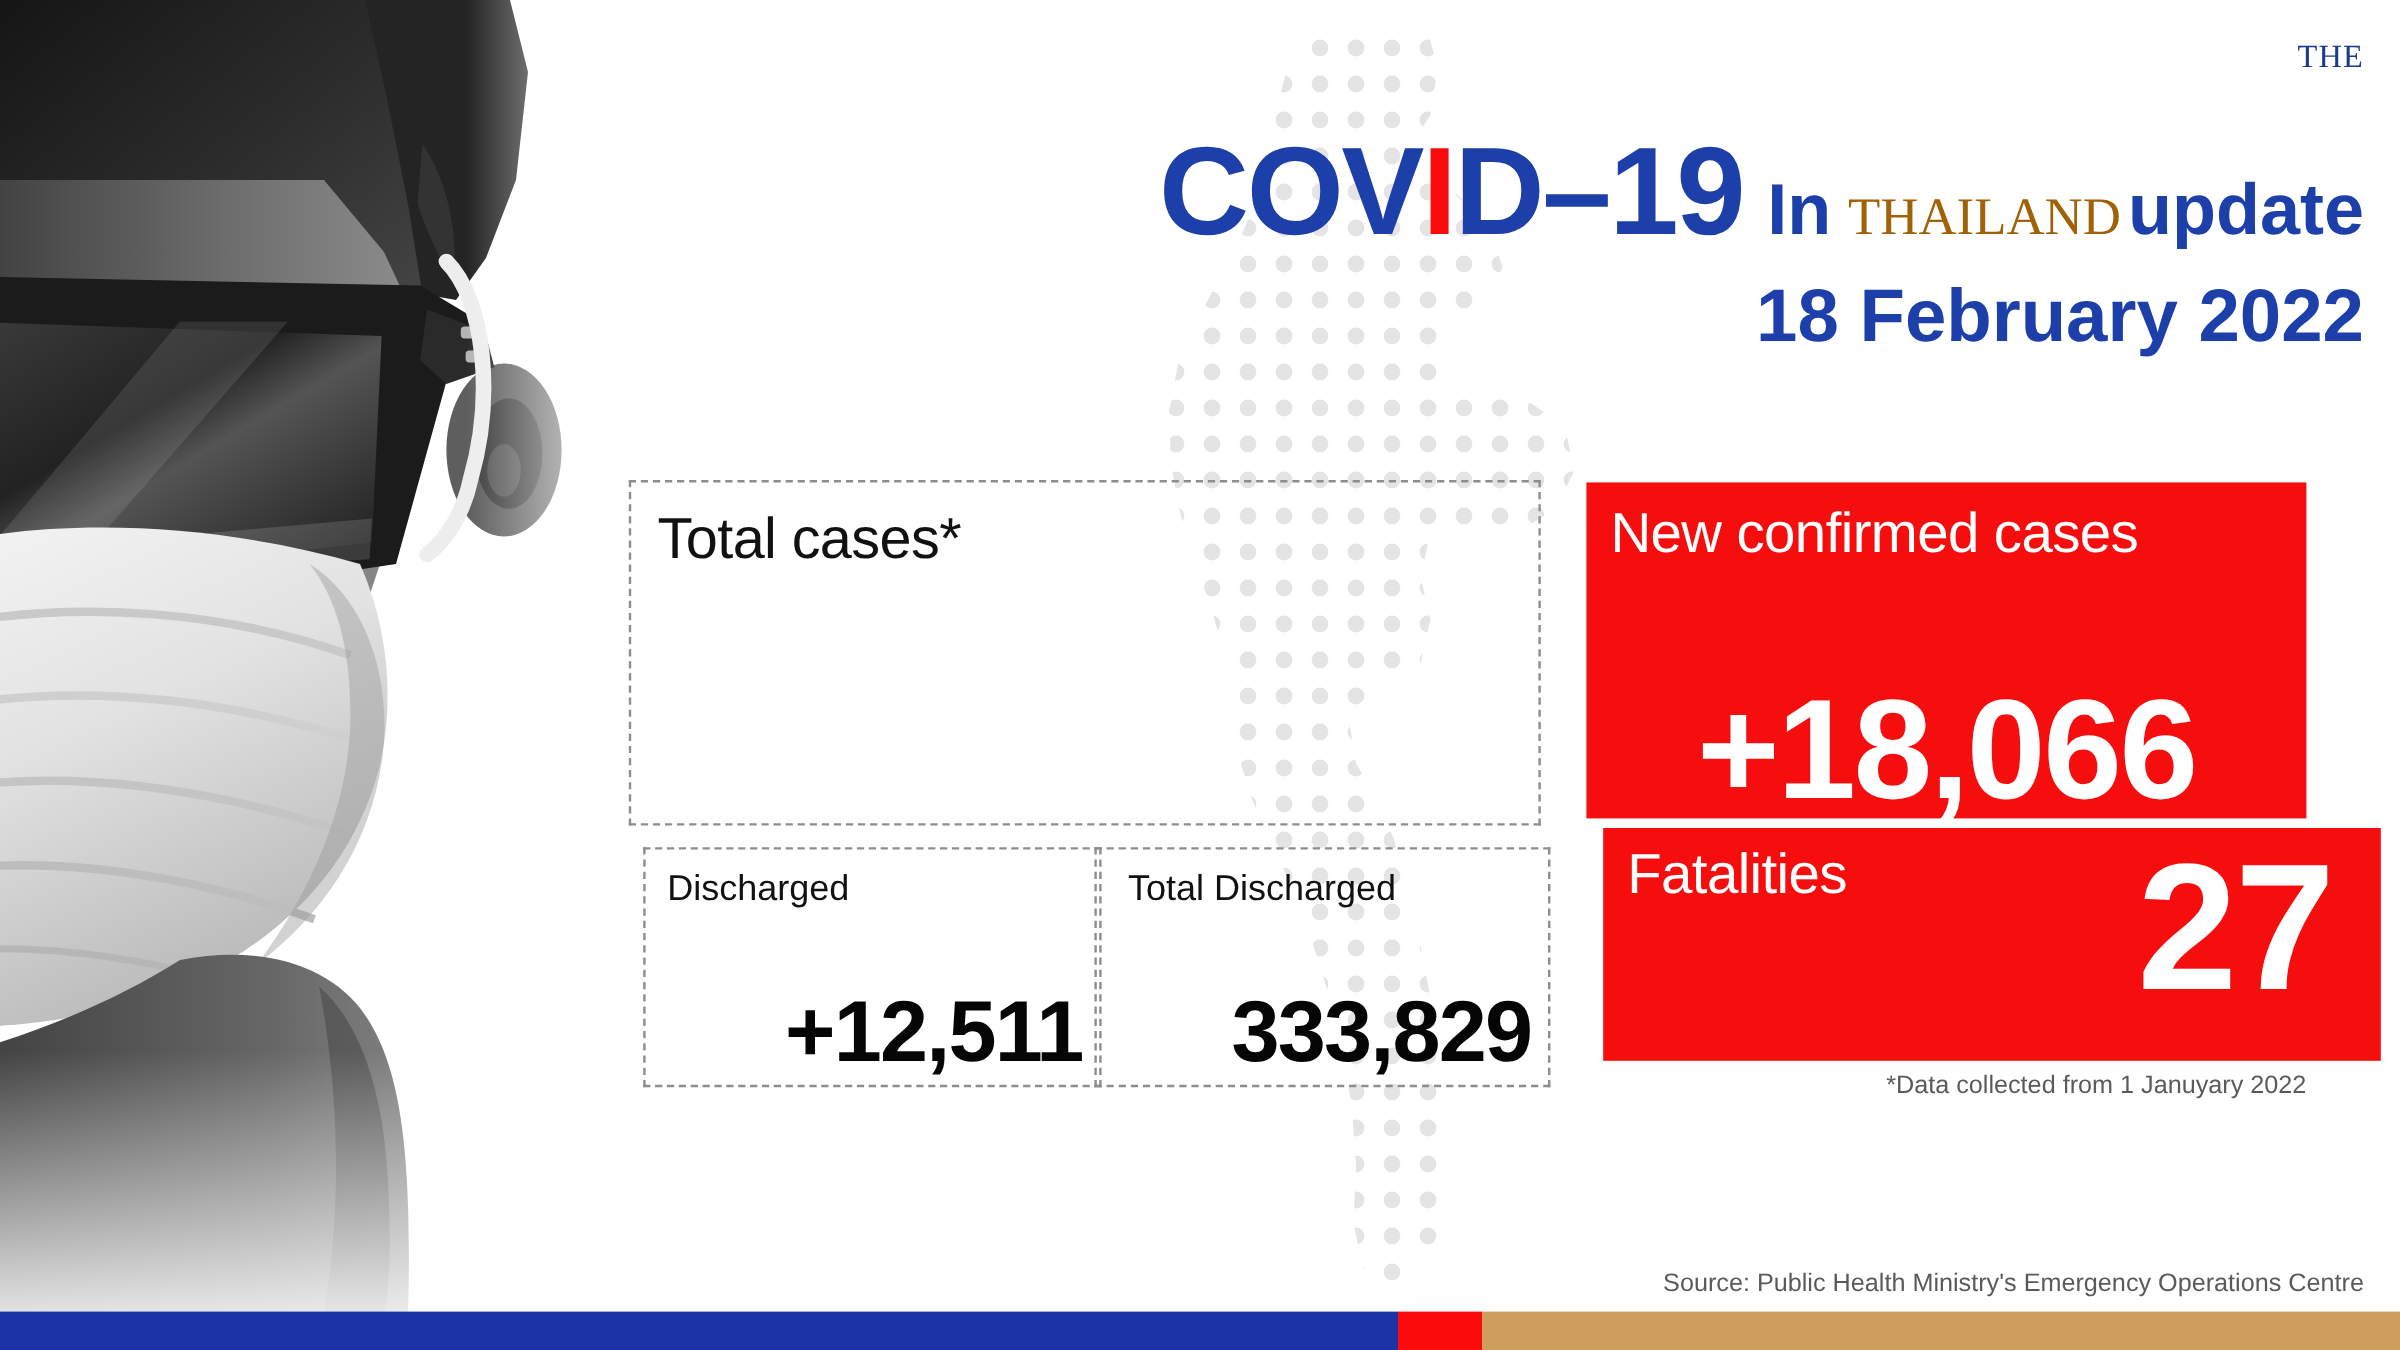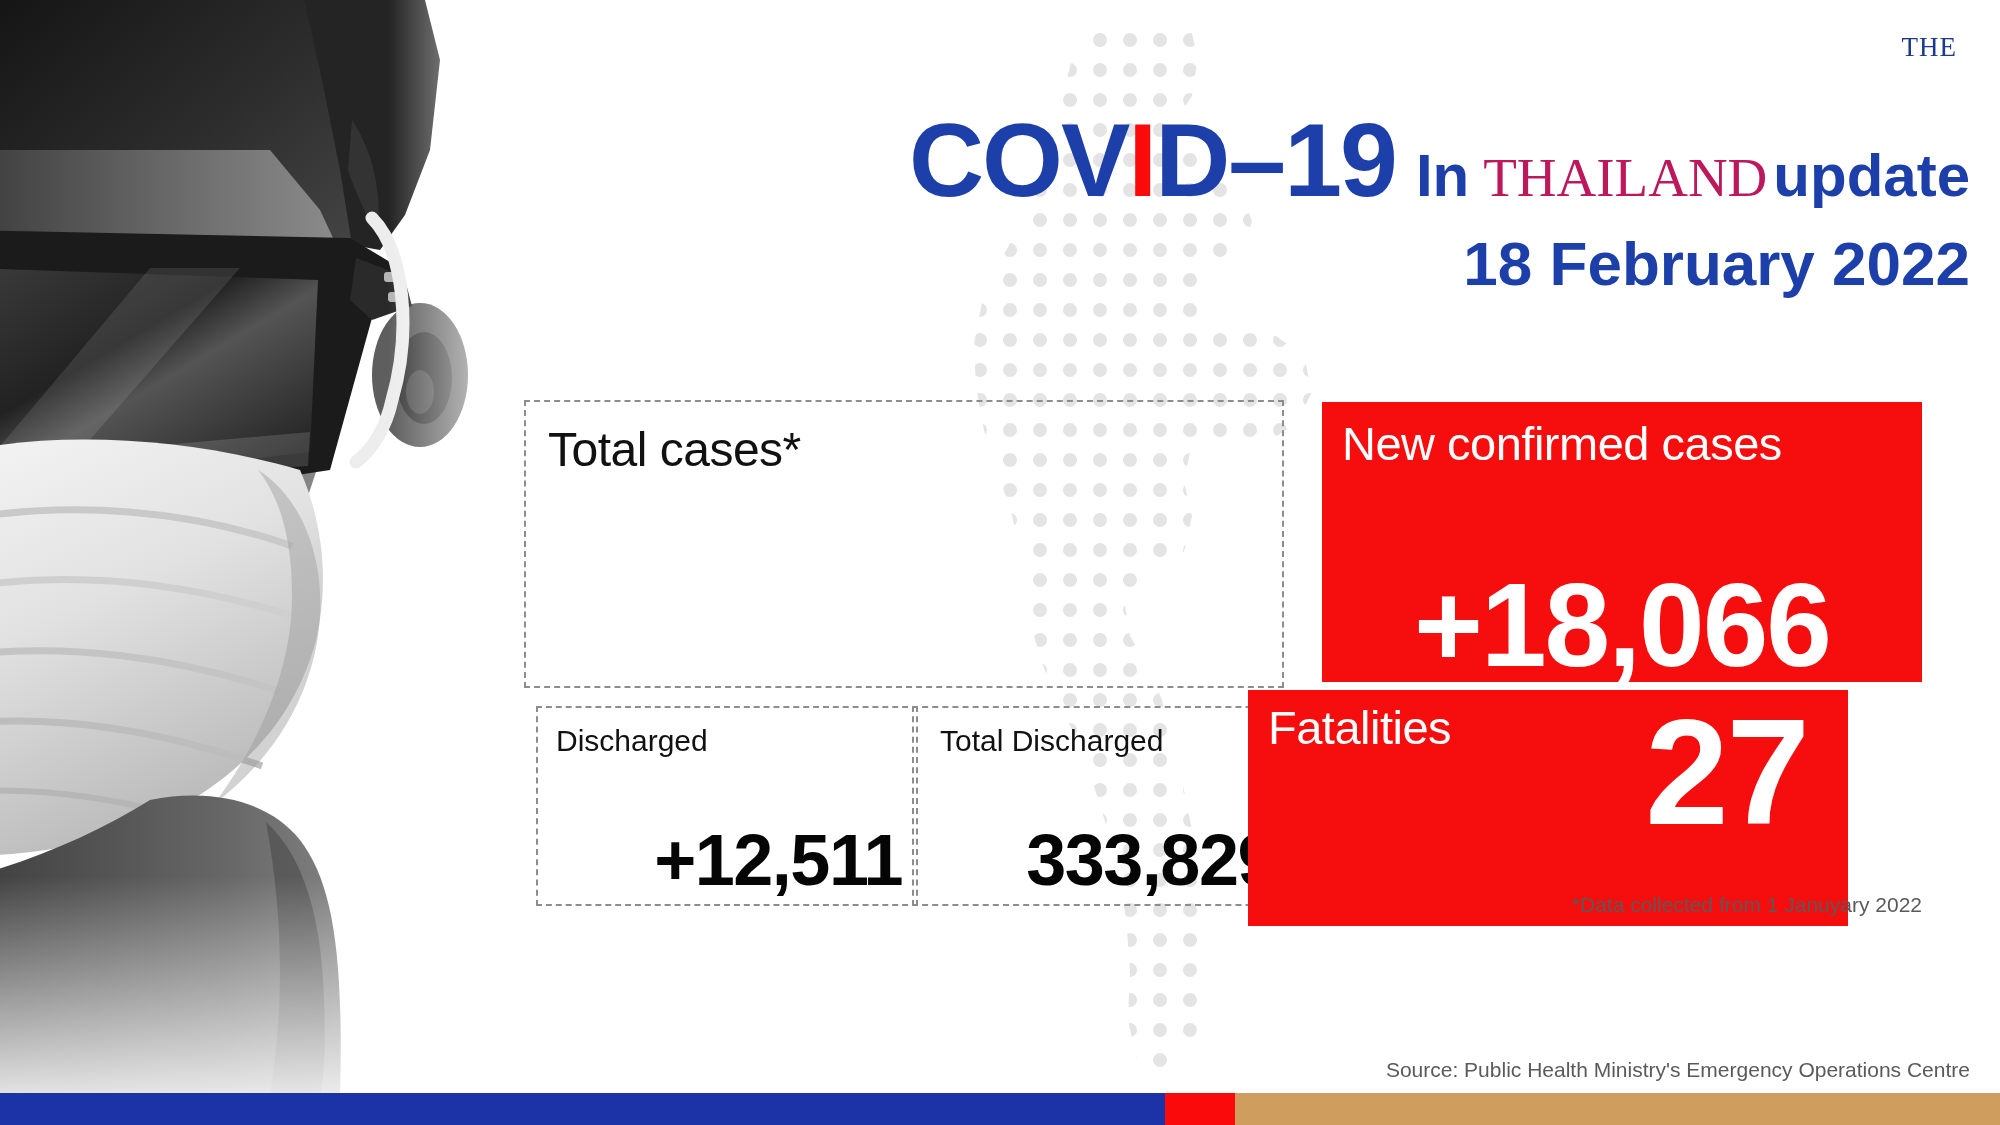--- a/index.html
+++ b/index.html
@@ -26,21 +26,21 @@
     left:0; top:0;
     width:540px; height:1095px;
     z-index:2;
     overflow:hidden;
   }
   #portrait svg{display:block;}
 
   
   #logo{
     position:absolute;
-    right:43px; top:34px;
+    right:30px; top:34px;
     z-index:6;
     text-align:left;
     line-height:1;
   }
   #logo .the{
     font-family:"Liberation Serif", serif;
     font-size:27px;
     letter-spacing:1px;
     color:#1b3a8c;
     display:block;
@@ -76,22 +76,22 @@
   #headline .covid .red-i{color:#fa0a0a;}
   #headline .inword{
     font-size:60px;
     font-weight:bold;
     color:#1c3faa;
     margin-left:20px;
     vertical-align:baseline;
   }
   #headline .thailand{
     font-family:"Liberation Serif", serif;
-    font-size:55px;
-    color:#be185d;
+    font-size:44px;
+    color:#a16207;
     letter-spacing:0px;
     margin-left:14px;
     vertical-align:baseline;
   }
   #headline .update{
     font-size:60px;
     font-weight:bold;
     color:#1c3faa;
     margin-left:6px;
     vertical-align:baseline;
@@ -193,24 +193,25 @@
     text-align:center;
     font-size:118px;
     font-weight:bold;
     color:#ffffff;
     letter-spacing:-2px;
     line-height:1.05;
   }
 
   #fatal-box{
     position:absolute;
-    left:1248px; top:690px;
-    width:600px; height:236px;
+    left:1336px; top:690px;
+    width:600px; height:194px;
     background:#f60d0d;
     z-index:4;
+    padding-left:48px;
   }
   #fatal-box .label{
     position:absolute;
     left:20px; top:10px;
     font-size:47px;
     color:#ffffff;
     letter-spacing:-0.5px;
   }
   #fatal-box .value{
     position:absolute;

